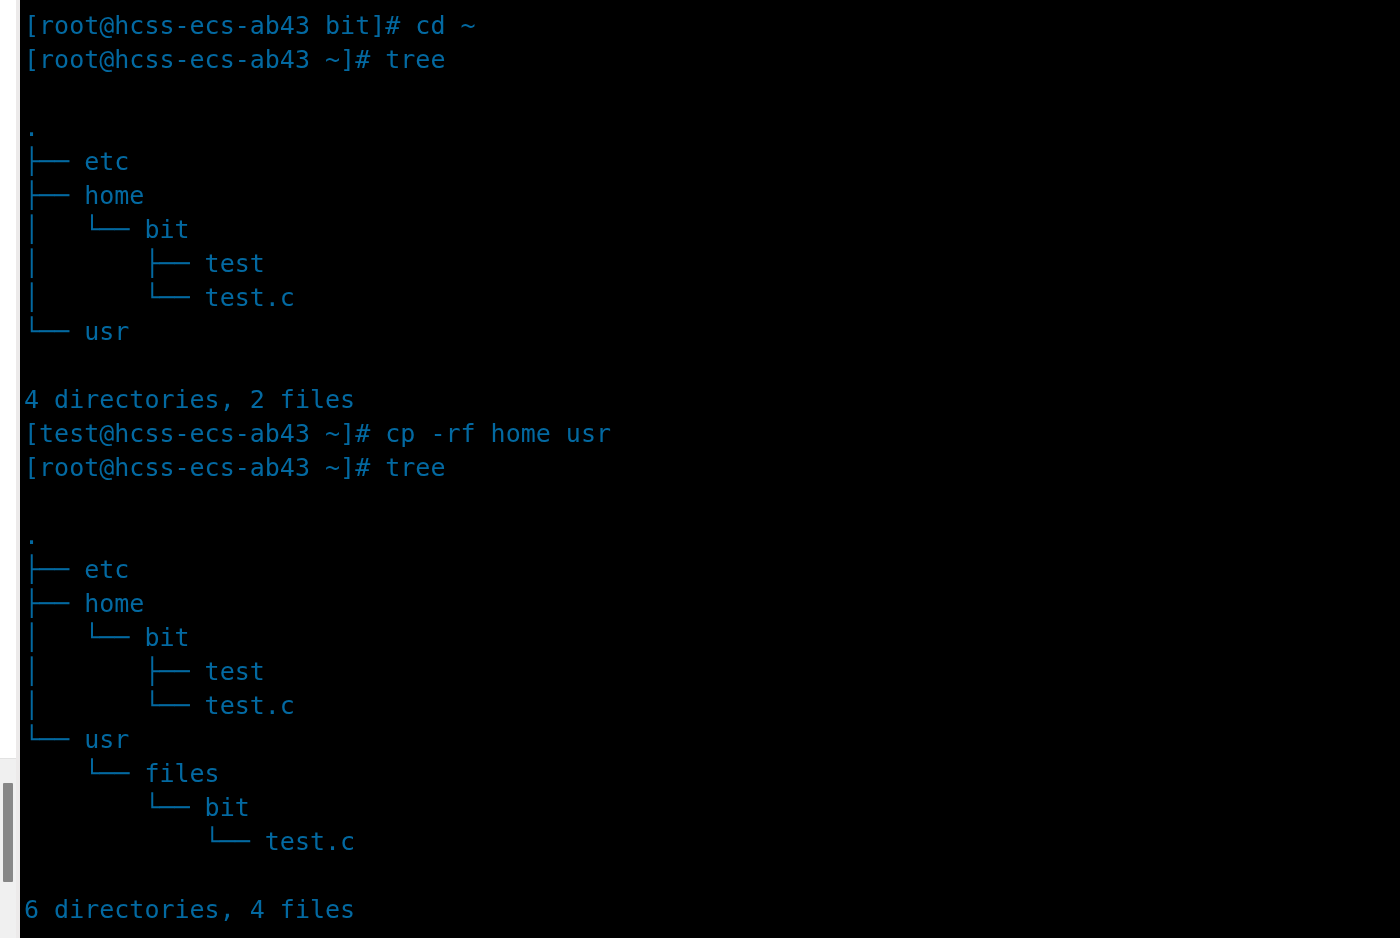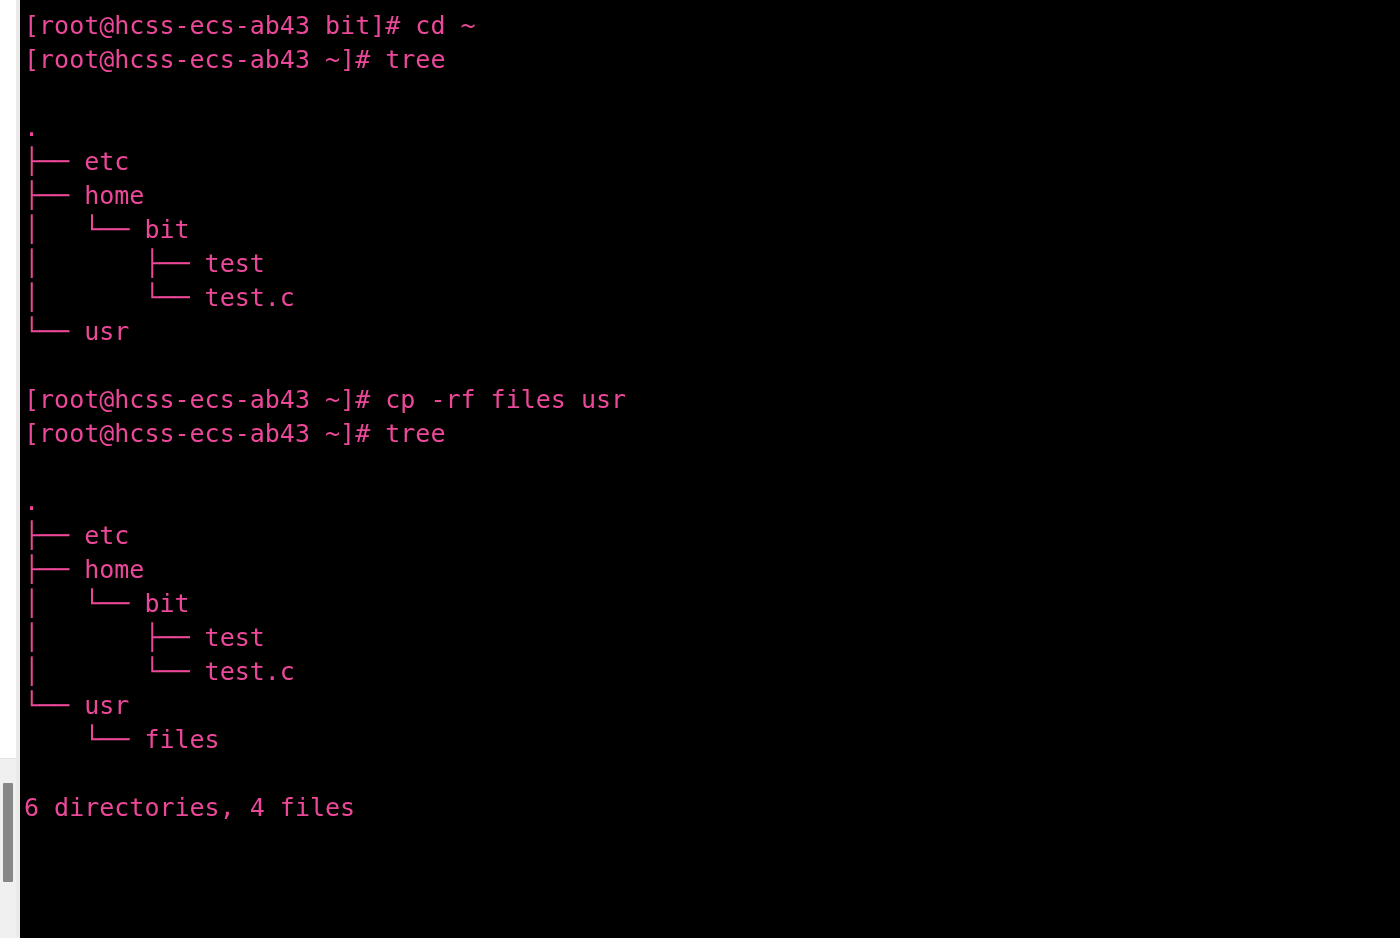--- a/index.html
+++ b/index.html
@@ -76,21 +76,21 @@
     width: 1380px;
     padding: 0;
   }
 
   .row {
     height: 34px;
     line-height: 34px;
     font-size: 25px;
     letter-spacing: 0px;
     white-space: pre;
-    color: #ec4899;
+    color: #0369a1;
     padding-left: 4px;
     font-family: "DejaVu Sans Mono", "Liberation Mono", monospace;
   }
   .row.blank { color: transparent; }
 
   .row.clipped-top {
     color: #8a8a8a;
   }
 </style>
 </head>
@@ -112,29 +112,32 @@
         <div class="row">[root@hcss-ecs-ab43 ~]# tree</div>
         <div class="row blank"></div>
         <div class="row">.</div>
         <div class="row">├── etc</div>
         <div class="row">├── home</div>
         <div class="row">│   └── bit</div>
         <div class="row">│       ├── test</div>
         <div class="row">│       └── test.c</div>
         <div class="row">└── usr</div>
         <div class="row blank"></div>
-        <div class="row">[root@hcss-ecs-ab43 ~]# cp -rf files usr</div>
+        <div class="row">4 directories, 2 files</div>
+        <div class="row">[test@hcss-ecs-ab43 ~]# cp -rf home usr</div>
         <div class="row">[root@hcss-ecs-ab43 ~]# tree</div>
         <div class="row blank"></div>
         <div class="row">.</div>
         <div class="row">├── etc</div>
         <div class="row">├── home</div>
         <div class="row">│   └── bit</div>
         <div class="row">│       ├── test</div>
         <div class="row">│       └── test.c</div>
         <div class="row">└── usr</div>
         <div class="row">    └── files</div>
+        <div class="row">        └── bit</div>
+        <div class="row">            └── test.c</div>
         <div class="row blank"></div>
         <div class="row">6 directories, 4 files</div>
       </div>
   </div>
 
 </div>
 
 </body></html>

